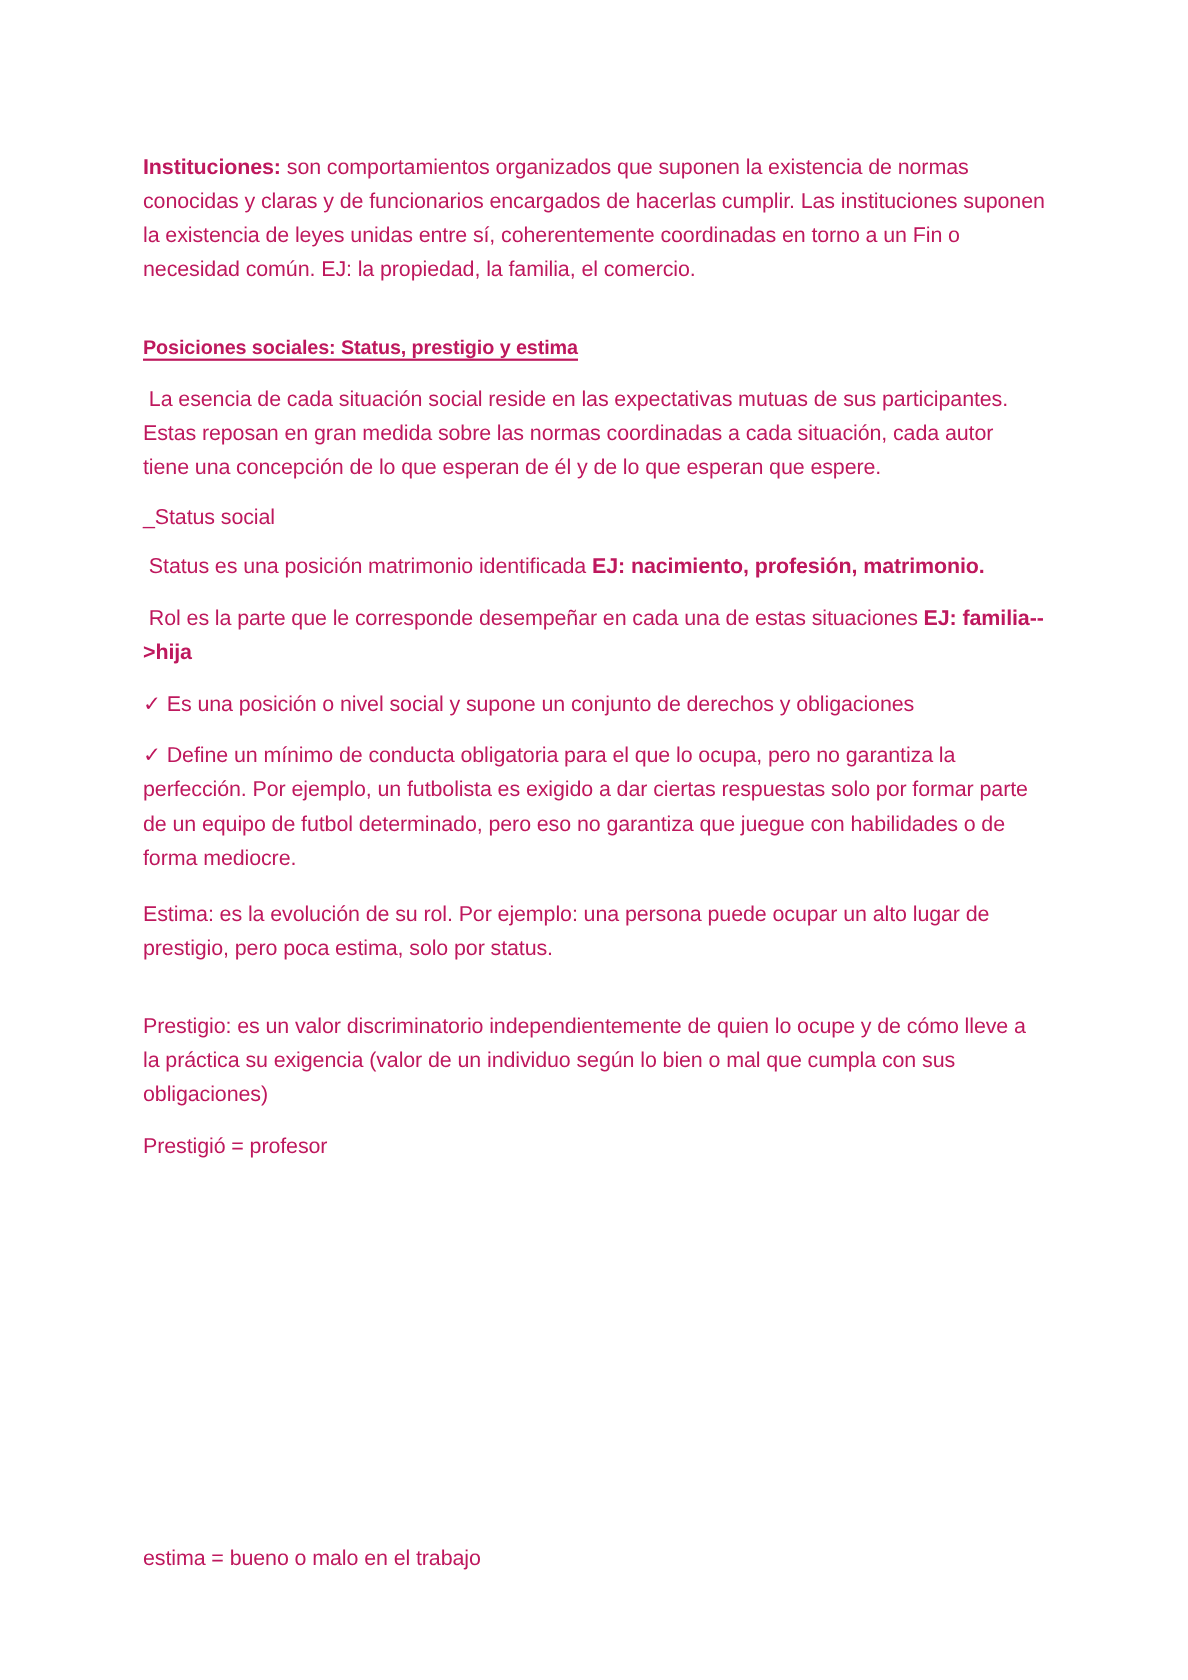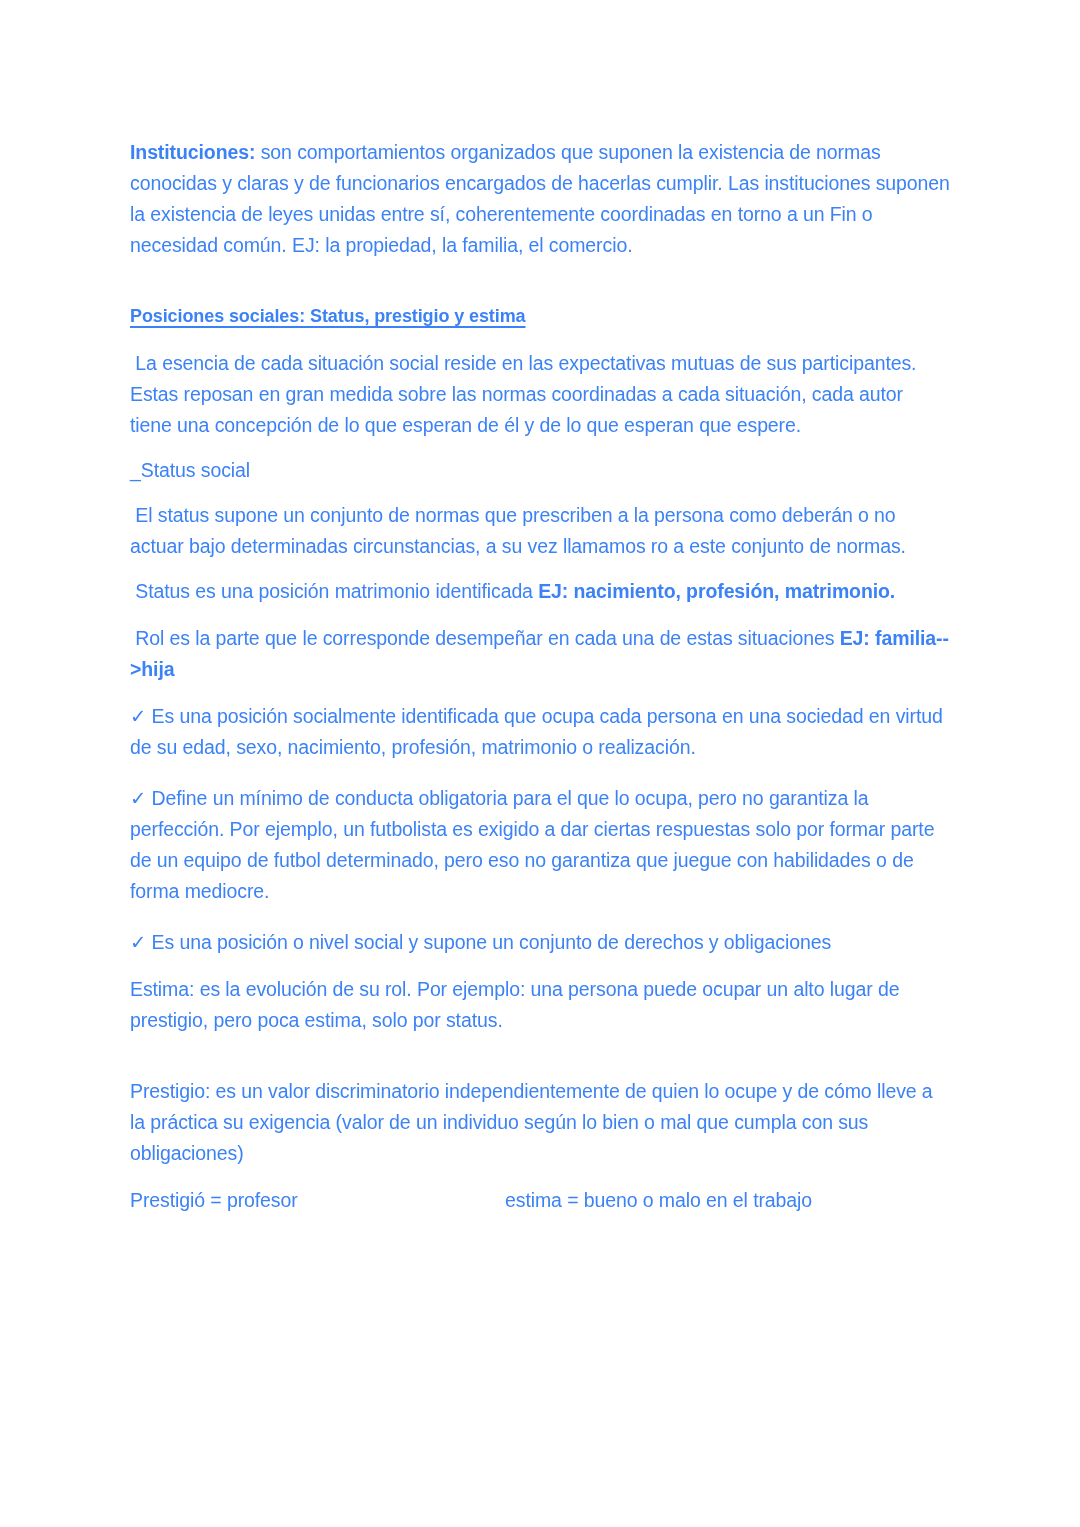--- a/index.html
+++ b/index.html
@@ -12,21 +12,21 @@
     height: 1527px;
     overflow: hidden;
     font-family: "Liberation Sans", sans-serif;
   }
   .page {
     box-sizing: border-box;
     width: 1080px;
     height: 1527px;
     padding: 137px 130px 0 130px;
     background: #ffffff;
-    color: #3b82f6;
+    color: #be185d;
     font-size: 19.5px;
     line-height: 31px;
     letter-spacing: -0.1px;
   }
   .para {
     margin: 0 0 16px 0;
     white-space: pre-wrap;
   }
   .mb14 { margin-bottom: 14px; }
   .mb18 { margin-bottom: 18px; }
@@ -47,21 +47,21 @@
     font-size: 19.5px;
     line-height: 31px;
     font-weight: normal;
     margin: 0 0 14px 0;
   }
   .check-mark {
     display: inline;
   }
   .footer-row {
     display: flex;
-    flex-direction: row;
+    flex-direction: column;
     align-items: baseline;
     margin: 0;
     white-space: pre-wrap;
   }
   .footer-row .col-left {
     flex: 0 0 375px;
   }
   strong { font-weight: bold; }
 </style>
 </head>
@@ -70,31 +70,29 @@
 <div class="page">
 
   <p class="para"><strong>Instituciones:</strong><span> son comportamientos organizados que suponen la existencia de normas conocidas y claras y de funcionarios encargados de hacerlas cumplir. Las instituciones suponen la existencia de leyes unidas entre sí, coherentemente coordinadas en torno a un Fin o necesidad común. EJ: la propiedad, la familia, el comercio.</span></p>
 
   <h2 class="heading"><span class="u">Posiciones sociales: Status, prestigio y estima</span></h2>
 
   <p class="para mb14"> La esencia de cada situación social reside en las expectativas mutuas de sus participantes. Estas reposan en gran medida sobre las normas coordinadas a cada situación, cada autor tiene una concepción de lo que esperan de él y de lo que esperan que espere.</p>
 
   <h3 class="subheading">_Status social</h3>
 
-  <p class="para mb14"> El status supone un conjunto de normas que prescriben a la persona como deberán o no actuar bajo determinadas circunstancias, a su vez llamamos ro a este conjunto de normas.</p>
 
   <p class="para"><span> Status es una posición matrimonio identificada </span><strong>EJ: nacimiento, profesión, matrimonio.</strong></p>
 
   <p class="para"><span> Rol es la parte que le corresponde desempeñar en cada una de estas situaciones </span><strong>EJ: familia--&gt;hija</strong></p>
 
-  <p class="para mb20"><span class="check-mark">✓</span><span> Es una posición socialmente identificada que ocupa cada persona en una sociedad en virtud de su edad, sexo, nacimiento, profesión, matrimonio o realización.</span></p>
+
+  <p class="para"><span class="check-mark">✓</span><span> Es una posición o nivel social y supone un conjunto de derechos y obligaciones</span></p>
 
   <p class="para mb20"><span class="check-mark">✓</span><span> Define un mínimo de conducta obligatoria para el que lo ocupa, pero no garantiza la perfección. Por ejemplo, un futbolista es exigido a dar ciertas respuestas solo por formar parte de un equipo de futbol determinado, pero eso no garantiza que juegue con habilidades o de forma mediocre.</span></p>
-
-  <p class="para"><span class="check-mark">✓</span><span> Es una posición o nivel social y supone un conjunto de derechos y obligaciones</span></p>
 
   <p class="para mb18">Estima: es la evolución de su rol. Por ejemplo: una persona puede ocupar un alto lugar de prestigio, pero poca estima, solo por status.</p>
 
   <p class="para mt40">Prestigio: es un valor discriminatorio independientemente de quien lo ocupe y de cómo lleve a la práctica su exigencia (valor de un individuo según lo bien o mal que cumpla con sus obligaciones)</p>
 
   <div class="footer-row">
     <span class="col-left">Prestigió = profesor</span>
     <span>estima = bueno o malo en el trabajo</span>
   </div>
 

